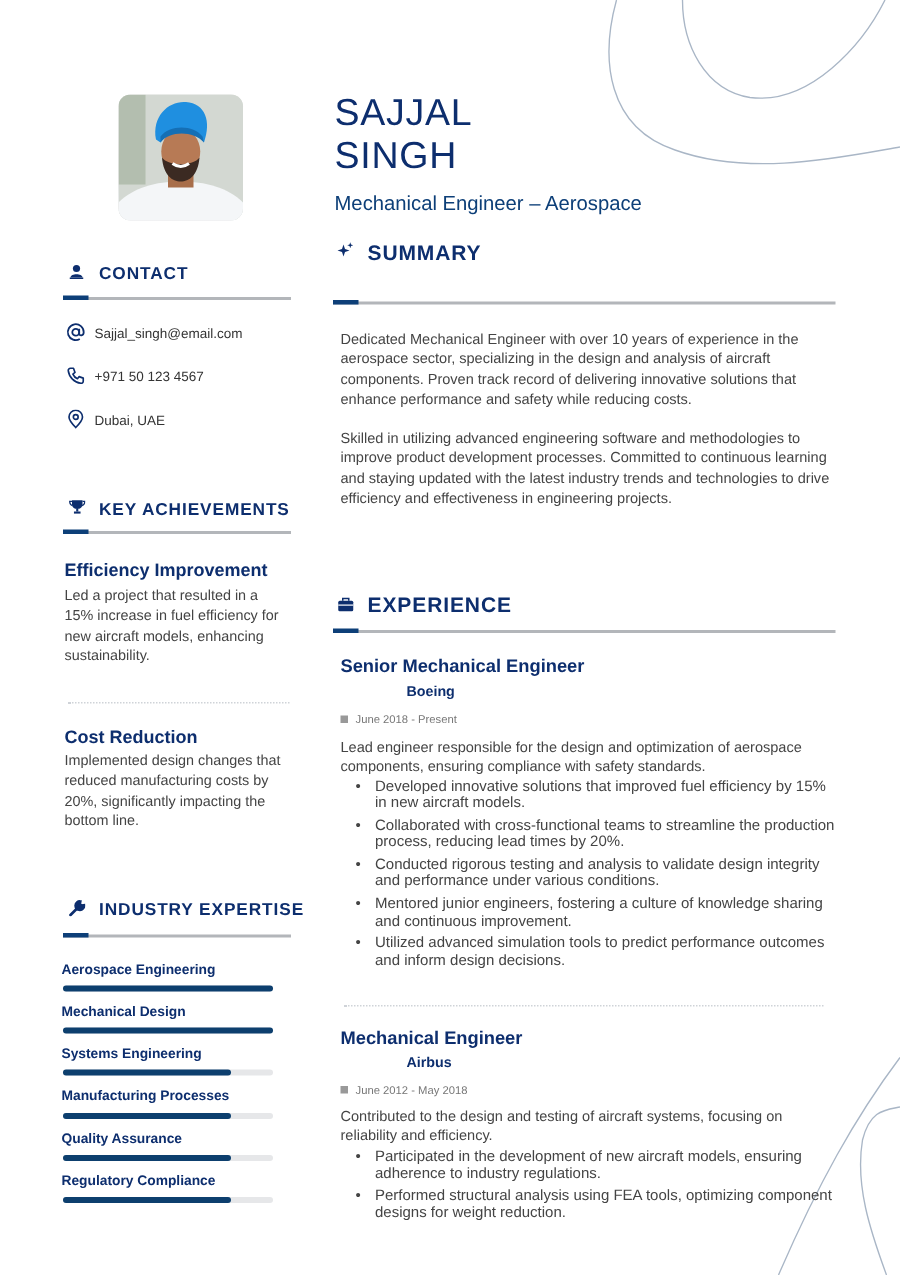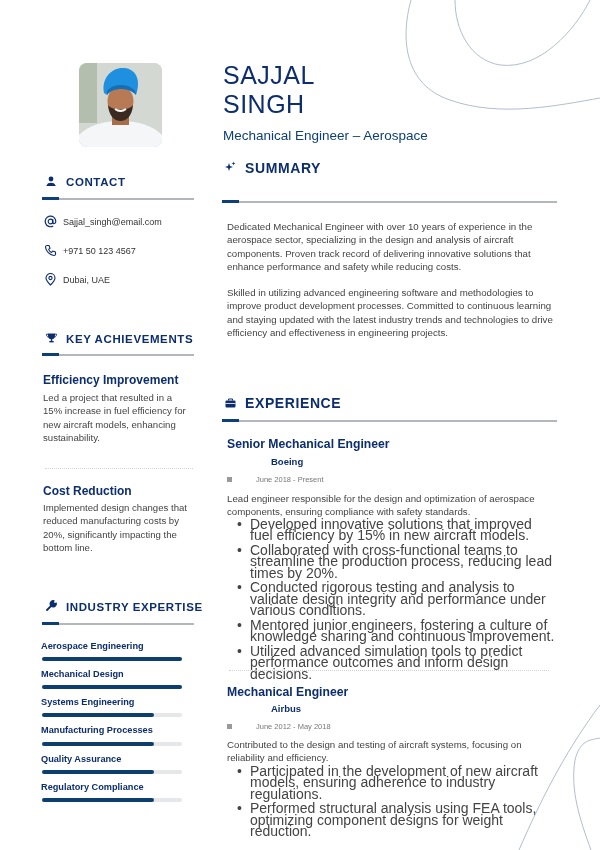--- a/index.html
+++ b/index.html
@@ -32,25 +32,25 @@
   .dotted { position: absolute; border-top: 1px dotted #cfd3d8; }
 
   .skill-label { position: absolute; left: 41px; font-size: 9.2px; font-weight: bold; color: #0d2e6e; }
   .skill-track { position: absolute; left: 42px; width: 140px; height: 4px; border-radius: 3px; background: #e6e7e9; }
   .skill-fill { height: 4px; border-radius: 3px; background: #0d3f6e; }
 
   .para { position: absolute; left: 227px; width: 330px; font-size: 9.7px; line-height: 13.3px; color: #444; }
 
   .job-title { position: absolute; left: 227px; font-size: 12.2px; font-weight: bold; color: #0d2e6e; }
   .company { position: absolute; left: 227px; font-size: 9.5px; font-weight: bold; color: #0d2e6e; padding-left: 44px; }
-  .dates { position: absolute; left: 227px; font-size: 7.5px; color: #777; display: flex; align-items: center; gap: 19px; }
+  .dates { position: absolute; left: 227px; font-size: 7.5px; color: #777; display: flex; align-items: center; }
   .dates .cal { display: inline-block; width: 5px; height: 5px; background: #999; margin-right: 5px; }
   .job-desc { position: absolute; left: 227px; width: 330px; font-size: 9.7px; line-height: 13.3px; color: #444; }
   .bullets { position: absolute; left: 237px; width: 320px; list-style: none; }
-  .bullets li { position: relative; padding-left: 13px; font-size: 14px; line-height: 11.3px; color: #444; margin-bottom: 3.5px; }
+  .bullets li { position: relative; padding-left: 13px; font-size: 10px; line-height: 11.3px; color: #444; margin-bottom: 3.5px; }
   .bullets li::before { content: "•"; position: absolute; left: 0; top: 0; color: #444; }
 </style>
 </head>
 <body>
 
 <svg class="deco" viewBox="0 0 600 850">
   <path d="M411 0 C 400 40, 405 85, 450 100 C 500 118, 560 105, 600 98" fill="none" stroke="#a9b6c6" stroke-width="0.9"></path>
   <path d="M455 0 C 455 30, 470 60, 500 65 C 540 70, 575 30, 590 0" fill="none" stroke="#a9b6c6" stroke-width="0.9"></path>
   <path d="M519 850 C 545 790, 570 745, 600 705" fill="none" stroke="#a9b6c6" stroke-width="0.9"></path>
   <path d="M591 850 C 580 820, 570 790, 575 760 C 580 740, 590 740, 600 738" fill="none" stroke="#a9b6c6" stroke-width="0.9"></path>

